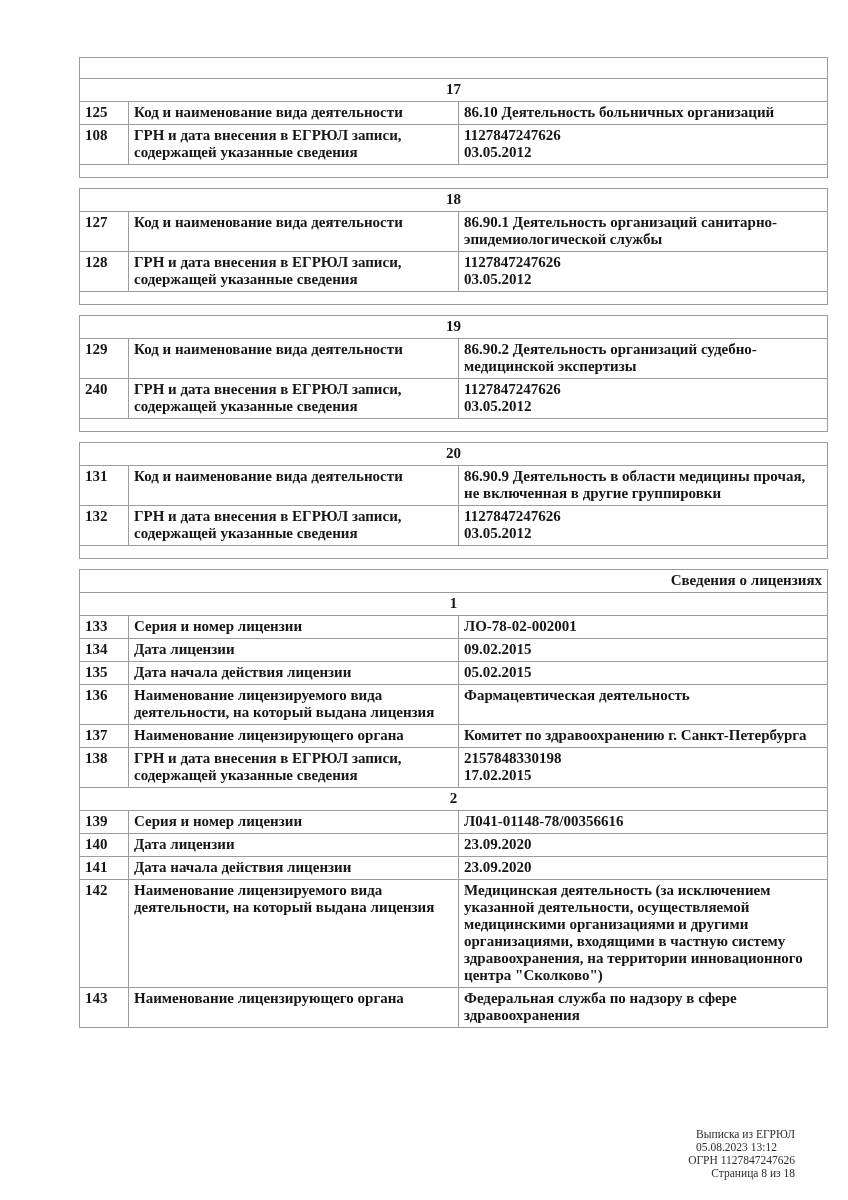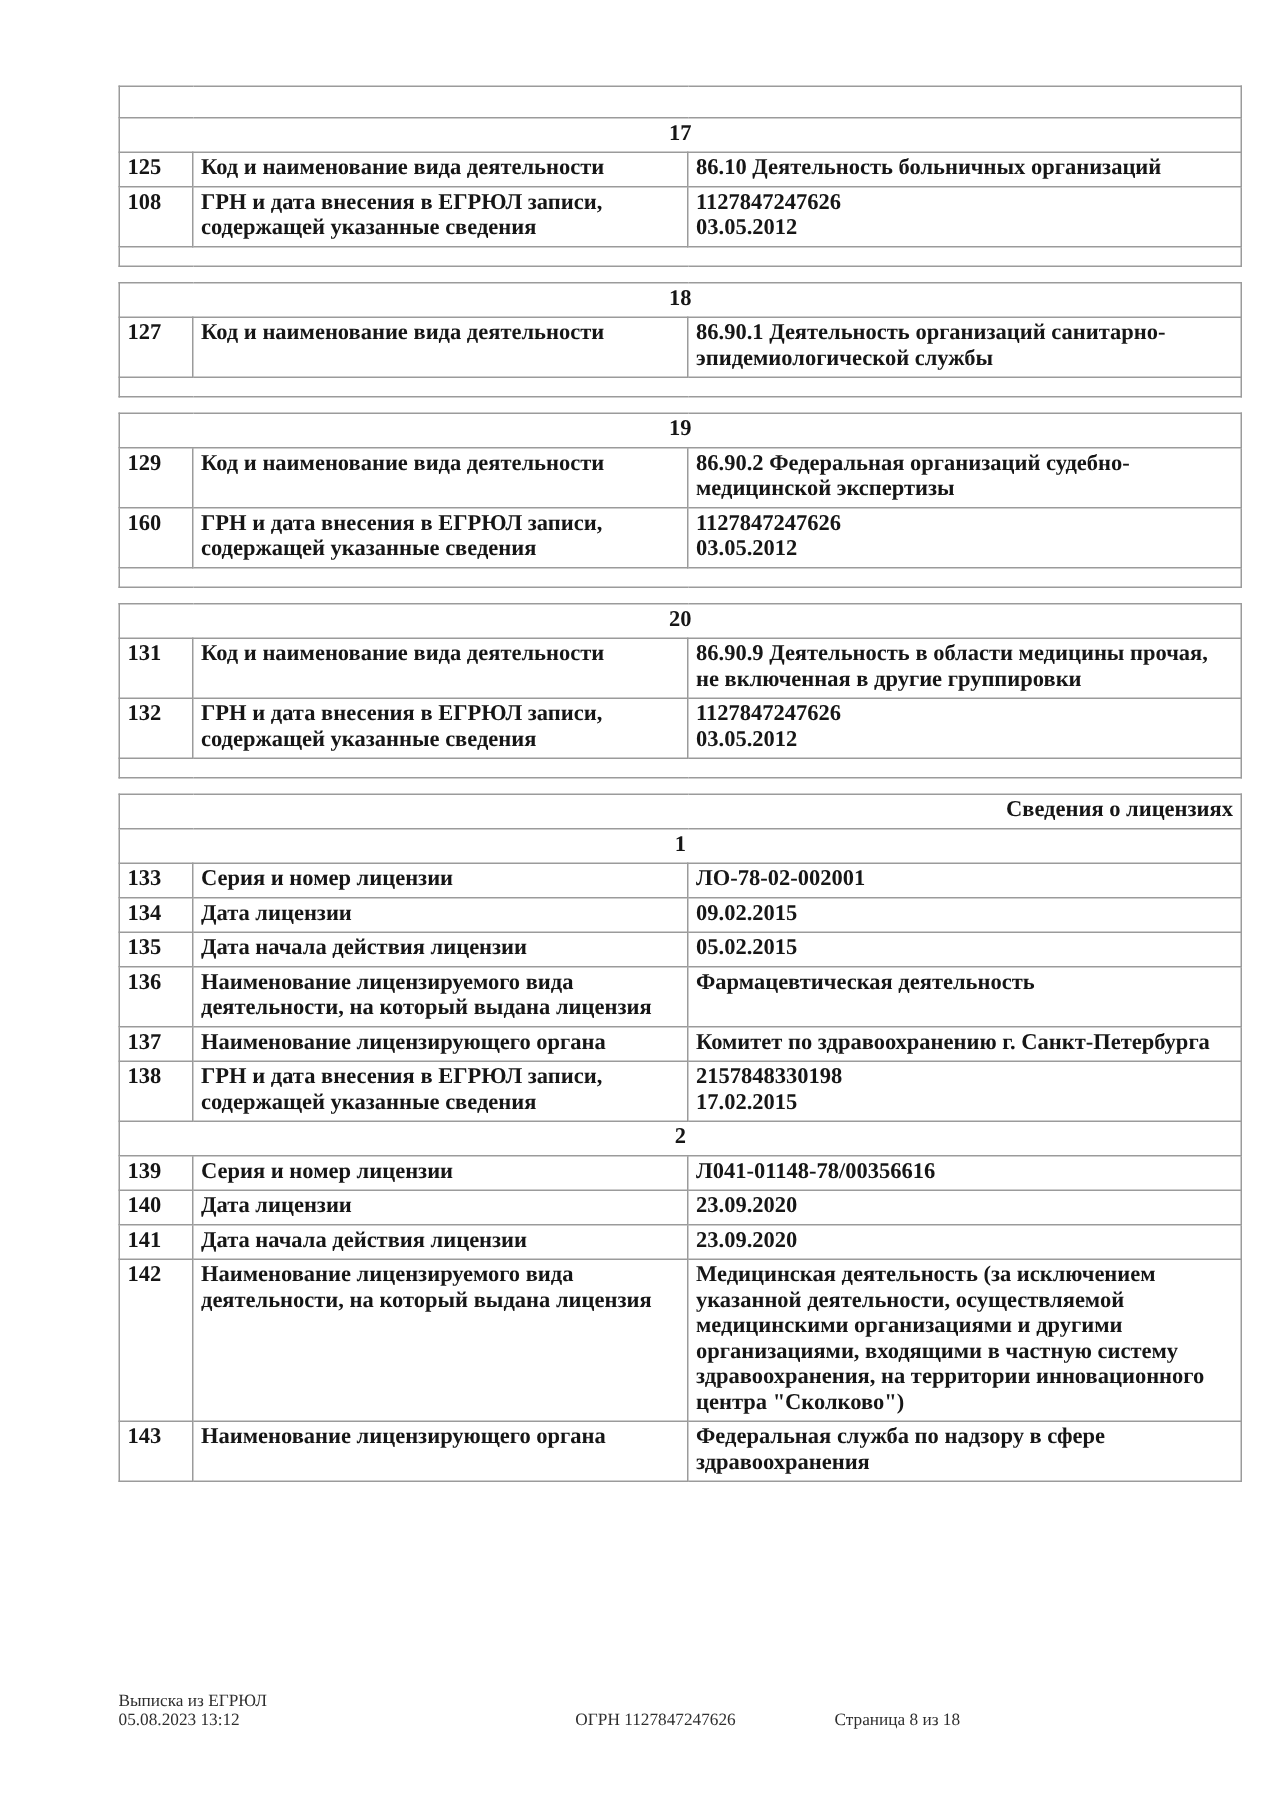--- a/index.html
+++ b/index.html
@@ -62,20 +62,21 @@
     position: absolute;
     left: 79px;
     top: 1128px;
     width: 716px;
     display: flex;
     align-items: flex-end;
     font-size: 11.5px;
     line-height: 13px;
     font-weight: normal;
     color: #2e2e2e;
+    flex-direction: column;
   }
   .footer .f-left  { flex: 1; text-align: left; }
   .footer .f-mid   { flex: 1; text-align: center; }
   .footer .f-right { flex: 1; text-align: left; }
 </style>
 </head>
 <body>
 
 <div class="doc">
 
@@ -117,43 +118,49 @@
       </colgroup>
     <tbody>
         <tr>
       <td class="sec" colspan="3">18</td>
     </tr>
     <tr>
       <td class="num">127</td>
       <td class="label">Код и наименование вида деятельности</td>
       <td class="value">86.90.1 Деятельность организаций санитарно-эпидемиологической службы</td>
     </tr>
+    <tr>
+      <td class="num">128</td>
+      <td class="label">ГРН и дата внесения в ЕГРЮЛ записи, содержащей указанные сведения</td>
+      <td class="value">1127847247626
+03.05.2012</td>
+    </tr>
     <tr class="spacer">
           <td colspan="3"></td>
         </tr>
   </tbody>
     </table>
 
   <table class="block">
     <colgroup>
         <col style="width:49px">
         <col style="width:330px">
         <col>
       </colgroup>
     <tbody>
         <tr>
       <td class="sec" colspan="3">19</td>
     </tr>
     <tr>
       <td class="num">129</td>
       <td class="label">Код и наименование вида деятельности</td>
-      <td class="value">86.90.2 Федеральная организаций судебно-медицинской экспертизы</td>
-    </tr>
-    <tr>
-      <td class="num">160</td>
+      <td class="value">86.90.2 Деятельность организаций судебно-медицинской экспертизы</td>
+    </tr>
+    <tr>
+      <td class="num">240</td>
       <td class="label">ГРН и дата внесения в ЕГРЮЛ записи, содержащей указанные сведения</td>
       <td class="value">1127847247626
 03.05.2012</td>
     </tr>
     <tr class="spacer">
           <td colspan="3"></td>
         </tr>
   </tbody>
     </table>
 

